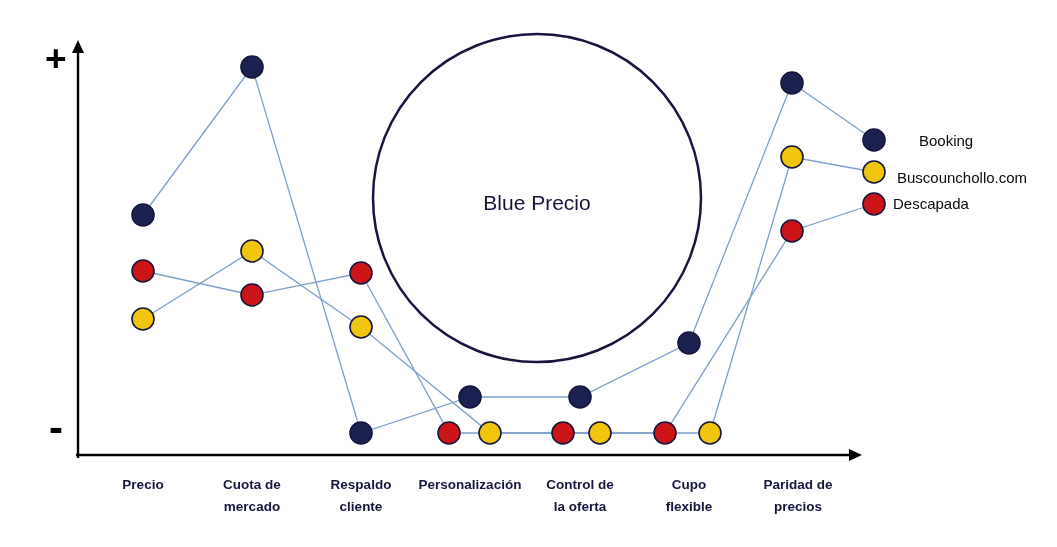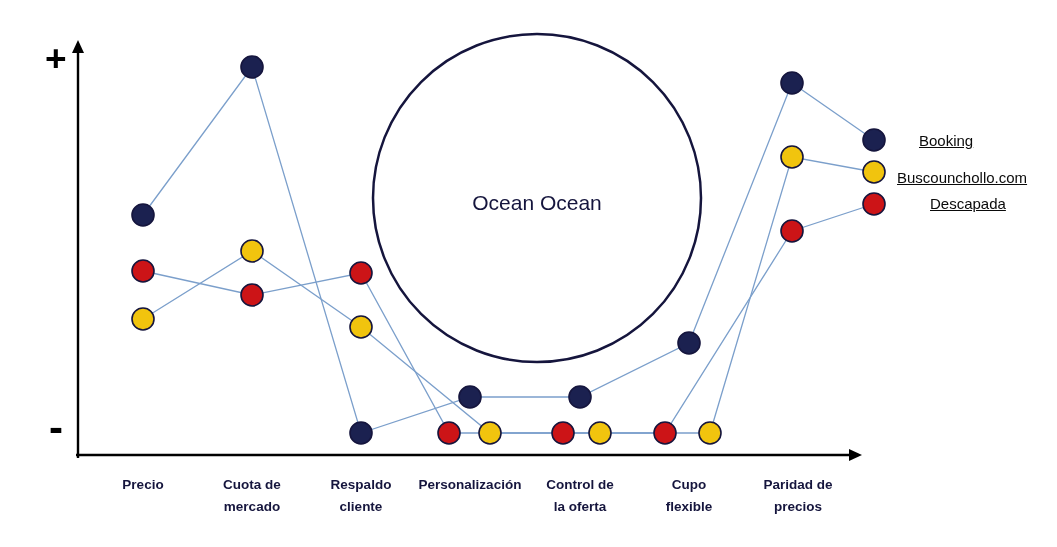--- a/index.html
+++ b/index.html
@@ -37,25 +37,24 @@
     transform: translate(-50%, -50%);
     font-size: 21px;
     color: #15153d;
     white-space: nowrap;
   }
   .legend-label {
     position: absolute;
     font-size: 15px;
     color: #0a0a0a;
     white-space: nowrap;
-    text-decoration: underline;
   }
   #legend-booking       { left: 919px; top: 132px; }
   #legend-buscounchollo { left: 897px; top: 169px; }
-  #legend-descapada     { left: 930px; top: 195px; }
+  #legend-descapada     { left: 893px; top: 195px; }
   .cat-label {
     font-family: "Liberation Sans", sans-serif;
     font-size: 13.5px;
     font-weight: bold;
     fill: #15153d;
   }
 </style>
 </head>
 <body>
 
@@ -100,21 +99,21 @@
       <text x="470" y="489" text-anchor="middle" class="cat-label"><tspan x="470" dy="0">Personalización</tspan></text>
       <text x="580" y="489" text-anchor="middle" class="cat-label"><tspan x="580" dy="0">Control de</tspan><tspan x="580" dy="22">la oferta</tspan></text>
       <text x="689" y="489" text-anchor="middle" class="cat-label"><tspan x="689" dy="0">Cupo</tspan><tspan x="689" dy="22">flexible</tspan></text>
       <text x="798" y="489" text-anchor="middle" class="cat-label"><tspan x="798" dy="0">Paridad de</tspan><tspan x="798" dy="22">precios</tspan></text>
     </svg>
 
   <div id="plus" class="axis-sign">+</div>
 
   <div id="minus" class="axis-sign">-</div>
 
-  <div id="blue-ocean">Ocean Ocean</div>
+  <div id="blue-ocean">Blue Precio</div>
 
   <div id="legend">
     <span class="legend-label" id="legend-booking">Booking</span>
     <span class="legend-label" id="legend-buscounchollo">Buscounchollo.com</span>
     <span class="legend-label" id="legend-descapada">Descapada</span>
   </div>
 
 </div>
 
 </body></html>

